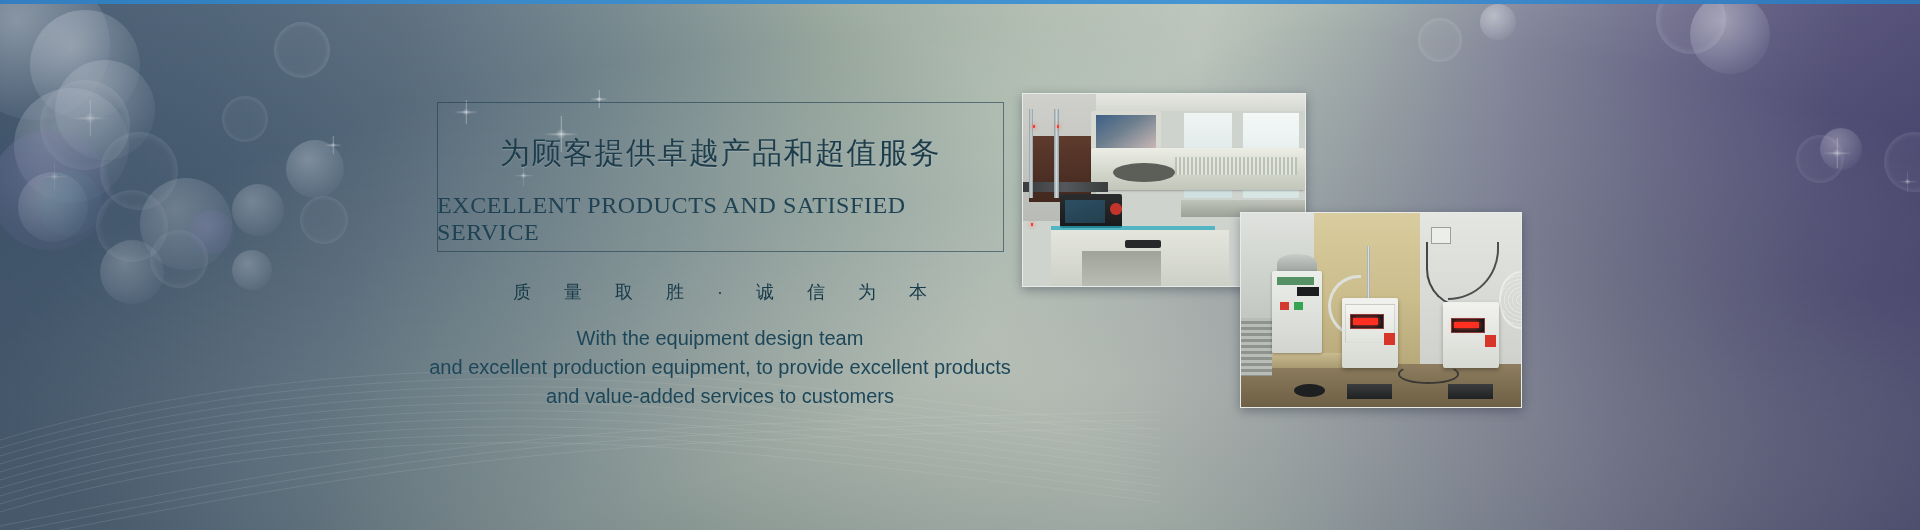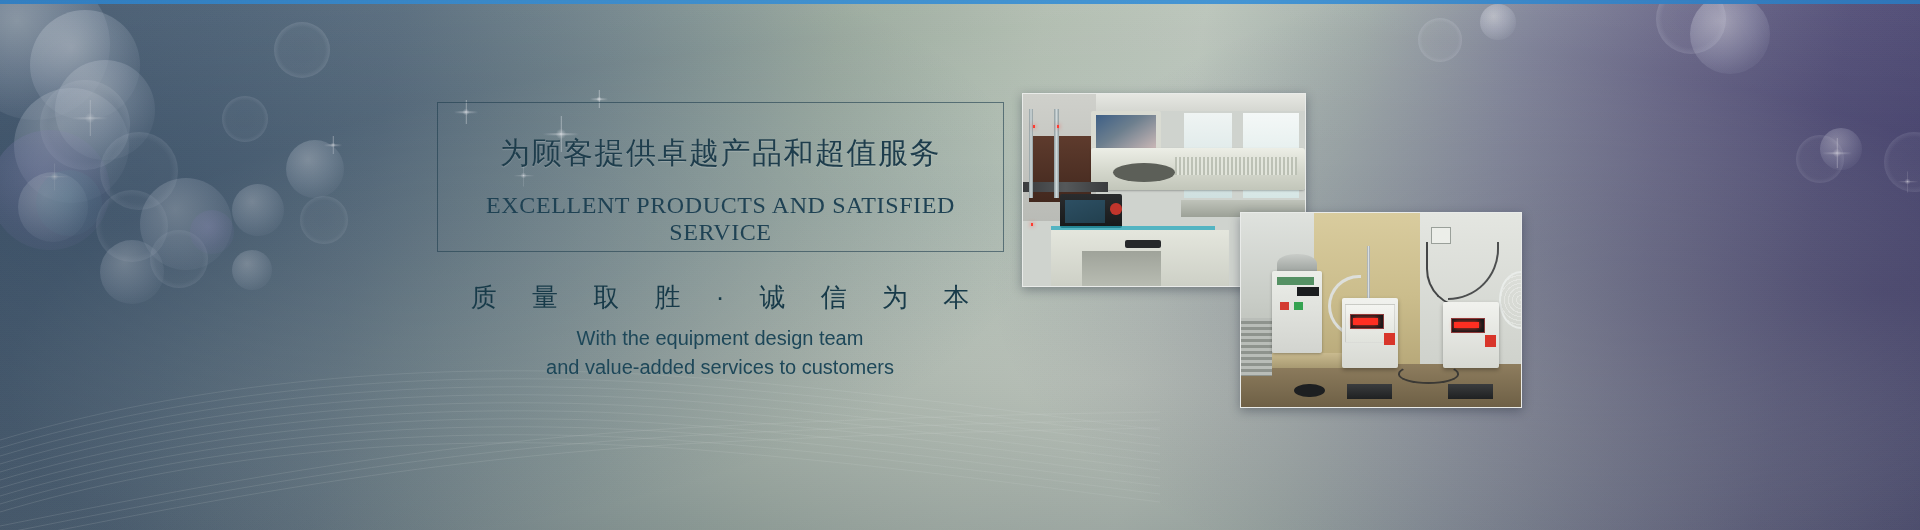--- a/index.html
+++ b/index.html
@@ -94,29 +94,28 @@
   }
   .headline-cn {
     position:absolute; left:437px; top:133px; width:567px;
     text-align:center;
     font-size:30px; font-weight:400; letter-spacing:1.5px;
     color:#1e3d4c;
     text-shadow:0 1px 1px rgba(255,255,255,0.20);
   }
   .headline-en {
     position:absolute; left:437px; top:192px; width:567px;
-    text-align:center;
     font-family:"Liberation Serif", serif;
     font-size:24px; font-weight:400; letter-spacing:0.6px;
     color:#1f4254;
   }
   .slogan-cn {
     position:absolute; left:400px; top:280px; width:640px;
     text-align:center;
-    font-size:26px; font-weight:400; letter-spacing:14px;
+    font-size:18px; font-weight:400; letter-spacing:14px;
     color:#173a49;
     text-indent:14px;
   }
   .paragraph {
     position:absolute; left:330px; top:324px; width:780px;
     text-align:center;
     font-size:20px; line-height:29px; font-weight:400;
     color:#1d4759;
   }
   .paragraph .pline { display:block; white-space:nowrap; }
@@ -315,20 +314,21 @@
   <div class="bg-vignette"></div>
   <div class="bg-topblue"></div>
 
   <div class="text-block">
     <div class="title-box"></div>
     <div class="headline-cn">为顾客提供卓越产品和超值服务</div>
     <div class="headline-en">EXCELLENT PRODUCTS AND SATISFIED SERVICE</div>
     <div class="slogan-cn">质 量 取 胜 · 诚 信 为 本</div>
     <div class="paragraph">
       <span class="pline">With the equipment design team</span>
+      <span class="pline">and excellent production equipment, to provide excellent products</span>
       <span class="pline">and value-added services to customers</span>
     </div>
   </div>
 
   <div class="photo photo-1">
     <div class="photo-inner">
       <div class="ph1-ceiling"></div>
       <div class="ph1-wallL"></div>
       <div class="ph1-darkcab"></div>
       <div class="ph1-win1"></div>

